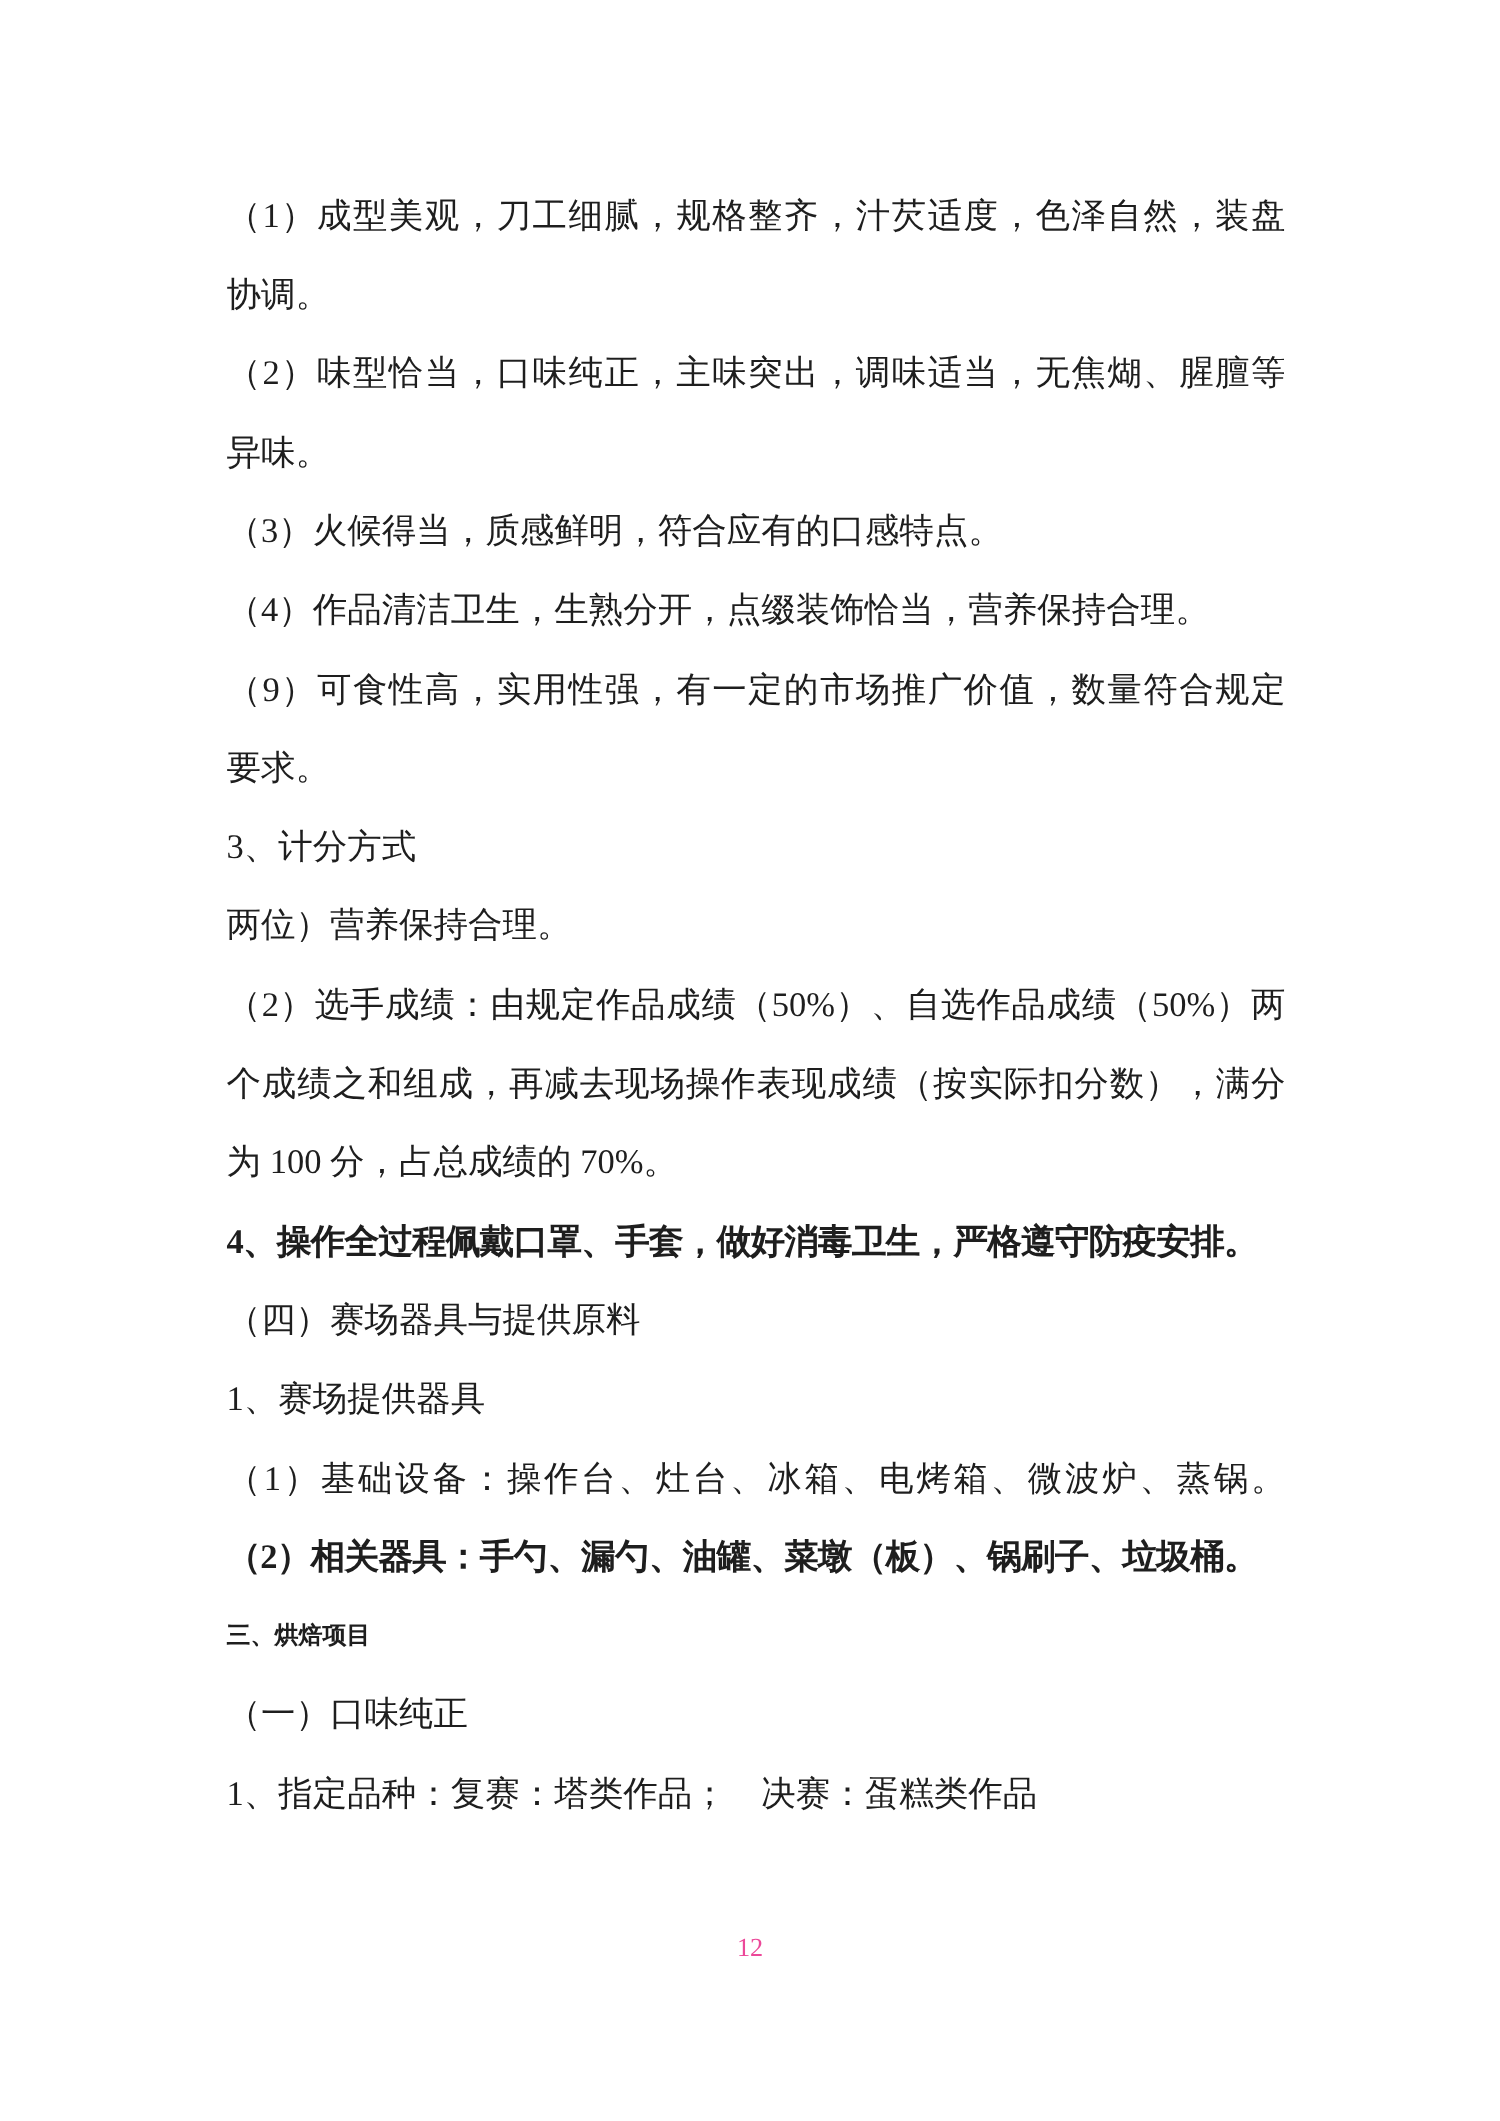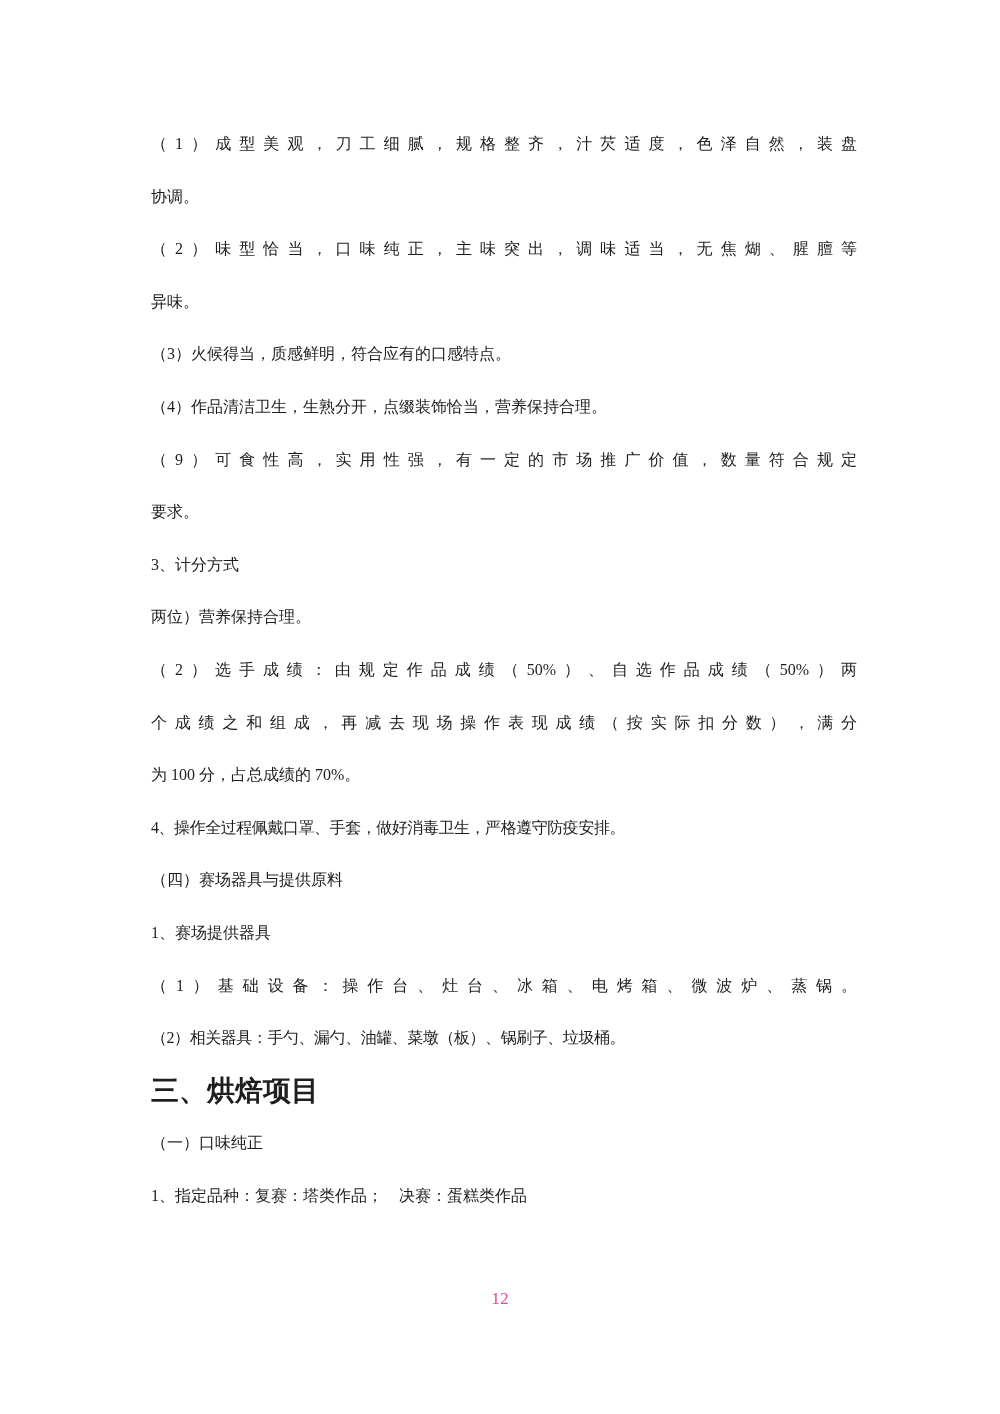--- a/index.html
+++ b/index.html
@@ -16,39 +16,39 @@
     background: #ffffff;
     overflow: hidden;
   }
   .content {
     position: absolute;
     left: 151px;
     top: 118px;
     width: 706px;
   }
   .line {
-    font-size: 16px;
+    font-size: 23px;
     height: 52.6px;
     line-height: 52.6px;
     white-space: pre;
     overflow: visible;
   }
   
   .fill {
     text-align: justify;
     text-align-last: justify;
     white-space: normal;
     word-break: keep-all;
   }
   
-  .tight { letter-spacing: -0.45px; }
+  .tight { letter-spacing: -0.45px; font-weight: bold; }
   .heading {
     font-family: "Liberation Sans", "DejaVu Sans", sans-serif;
     font-weight: 700;
-    font-size: 28px;
+    font-size: 16px;
   }
   .footer {
     position: absolute;
     top: 1286px;
     left: 0;
     width: 1000px;
     text-align: center;
     font-size: 17.5px;
     line-height: 24px;
     color: #ec4899;

